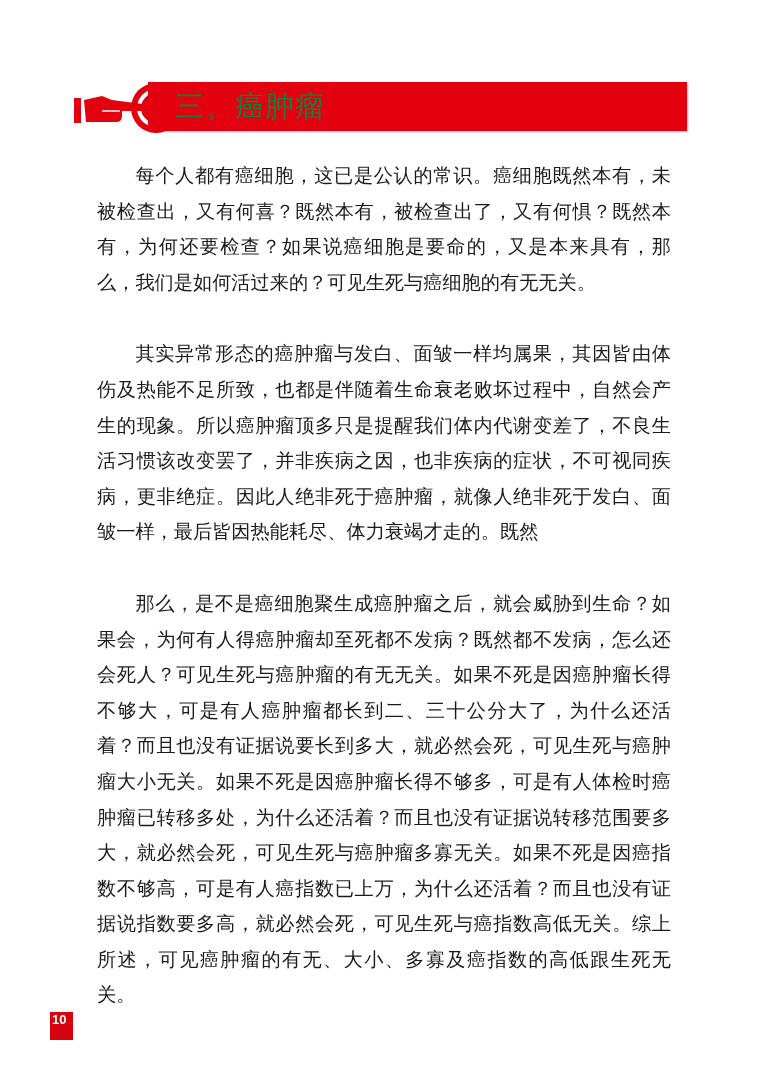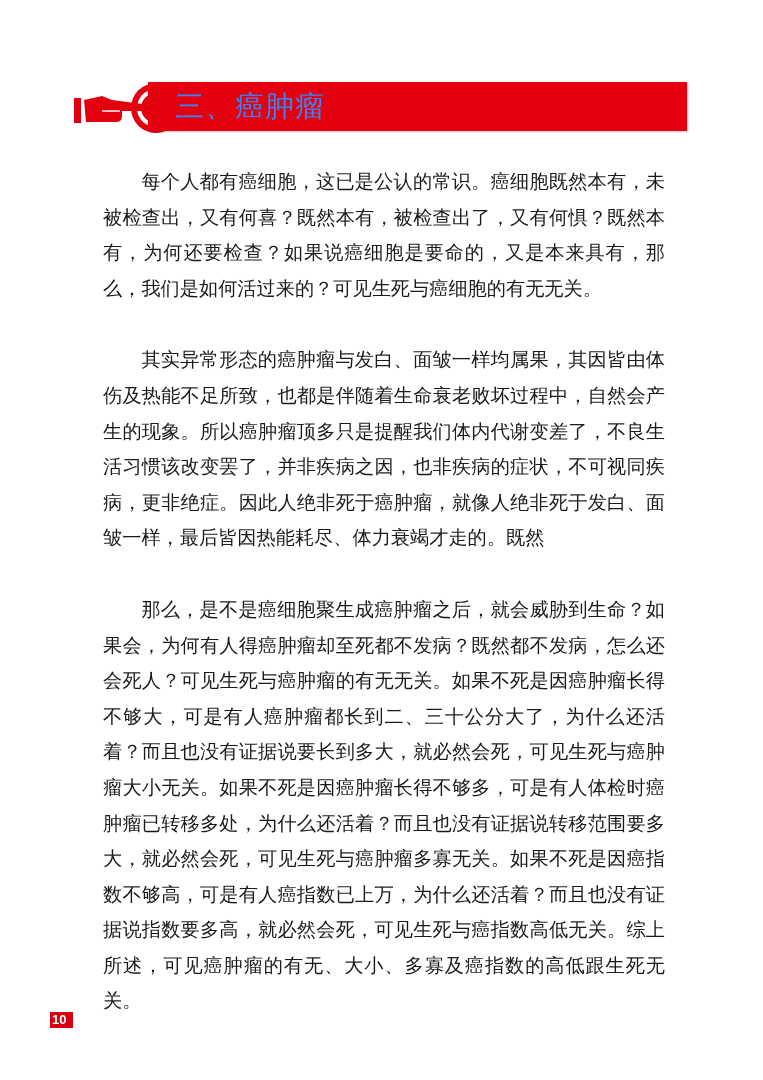--- a/index.html
+++ b/index.html
@@ -10,31 +10,31 @@
   .header {
     position: absolute; left: 72px; top: 78px; width: 620px; height: 58px;
   }
   .header-bar {
     position: absolute; left: 76px; top: 4px; width: 539px; height: 49px;
     background: #e3000f;
     box-shadow: 1px 1px 2px rgba(0,0,0,0.25);
   }
   .header-title {
     position: absolute; left: 103px; top: 8px; line-height: 40px;
-    color: #3b82f6; font-size: 29px; letter-spacing: 1px; white-space: nowrap;
+    color: #15803d; font-size: 29px; letter-spacing: 1px; white-space: nowrap;
   }
   .header-icon { position: absolute; left: 0; top: 0; width: 110px; height: 58px; }
   .content {
     position: absolute; left: 97px; top: 158px; width: 574px;
     font-size: 19.2px; line-height: 35.6px; text-align: justify;
   }
-  .para { margin: 6px; text-indent: 2em; }
+  .para { margin: 0; text-indent: 2em; }
   .para + .para { margin-top: 36px; }
   .page-num {
-    position: absolute; left: 50px; top: 1012px; width: 23px; height: 16px;
+    position: absolute; left: 50px; top: 1012px; width: 23px; height: 28px;
     background: #d7000f; color: #ffffff; font-family: "Liberation Sans", sans-serif;
     font-weight: bold; font-size: 13px; line-height: 16px; padding-left: 2px; box-sizing: border-box;
   }
 </style>
 </head>
 <body>
 
 <div class="header">
   <svg class="header-icon" viewBox="0 0 110 58" xmlns="http://www.w3.org/2000/svg">
 

